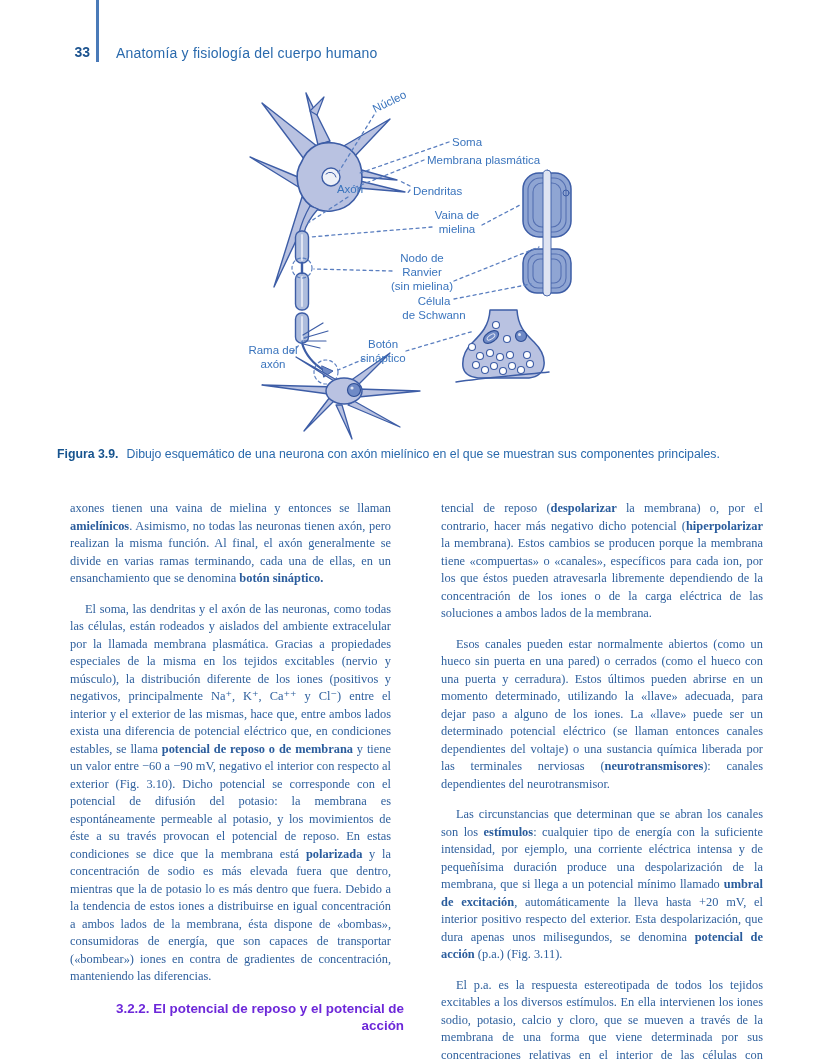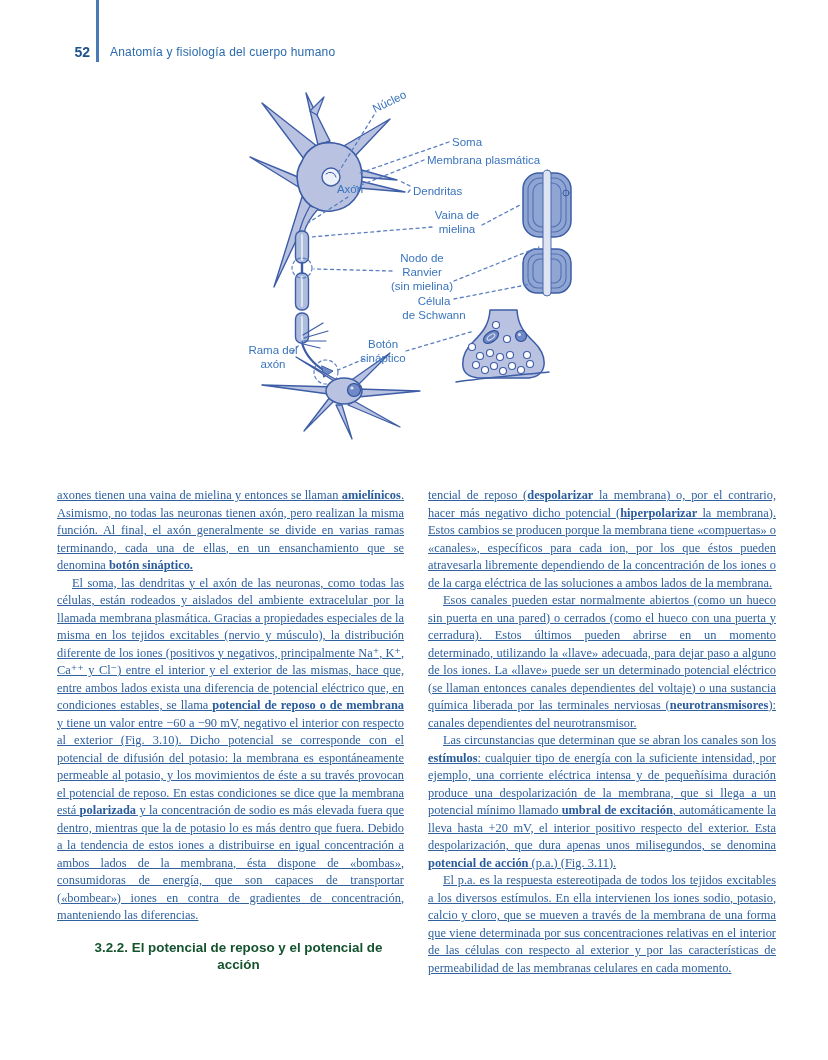--- a/index.html
+++ b/index.html
@@ -5,52 +5,52 @@
   html,body{margin:0;padding:0;background:#ffffff;}
   body{width:828px;height:1060px;position:relative;overflow:hidden;
        font-family:"Liberation Serif","DejaVu Serif",serif;}
   .page{position:absolute;inset:0;background:#fff;}
 
   
   .top-rule{position:absolute;left:96px;top:0;width:3px;height:62px;background:#4a7ab8;}
   .page-number{position:absolute;left:60px;top:44px;width:30px;text-align:right;
       font-family:"Liberation Sans","DejaVu Sans",sans-serif;
       font-weight:bold;font-size:14px;color:#1c538f;}
-  .header-title{position:absolute;left:110px;top:45px;
+  .header-title{position:absolute;left:116px;top:45px;
       font-family:"Liberation Sans","DejaVu Sans",sans-serif;
-      font-size:12px;color:#2a6aad;letter-spacing:.2px;}
+      font-size:14px;color:#2a6aad;letter-spacing:.2px;}
 
   
   .figure-wrap{position:absolute;left:244px;top:85px;width:340px;height:356px;}
   .fig-label{font-family:"Liberation Sans","DejaVu Sans",sans-serif;
       font-size:11.5px;fill:#3a74bd;}
   .caption{position:absolute;left:57px;top:446px;width:716px;
       font-family:"Liberation Sans","DejaVu Sans",sans-serif;
       font-size:12.3px;color:#2a6aad;line-height:16px;}
   .caption b{color:#17548f;margin-right:8px;}
 
   
   .col{position:absolute;top:487px;width:347px;text-align:justify;
       font-size:12.4px;line-height:17.5px;color:#30619e;}
   .col-left{left:57px;}
   .col-right{left:428px;width:348px;}
-  .col p{margin:0;text-decoration:underline;}
+  .col p{margin:13px;}
   .col p.indent{text-indent:15px;}
   .col b{color:#2a5c9c;}
   .section-heading{font-family:"Liberation Sans","DejaVu Sans",sans-serif;
-      font-size:13.4px;font-weight:bold;color:#14532d;
-      margin:14px 0 10px 16px;text-align:center;line-height:17px;}
+      font-size:13.4px;font-weight:bold;color:#6d28d9;
+      margin:14px 0 10px 16px;text-align:right;line-height:17px;}
 </style>
 </head>
 <body>
 
 <div class="page">
 
   <div class="top-rule"></div>
-  <div class="page-number">52</div>
+  <div class="page-number">33</div>
   <div class="header-title">Anatomía y fisiología del cuerpo humano</div>
 
   <div class="figure-wrap">
     <svg width="340" height="356" viewBox="0 0 340 356">
       <g stroke-linejoin="round" stroke-linecap="round">
 
         <g>
           <path d="M 60 74 L 18 18 L 74 62 Z" fill="#b9c2e1" stroke="#3d5da6" stroke-width="1.4"></path>
           <path d="M 74 60 L 62 8 L 86 56 Z" fill="#b9c2e1" stroke="#3d5da6" stroke-width="1.4"></path>
           <path d="M 66 26 L 80 12 L 73 30 Z" fill="#b9c2e1" stroke="#3d5da6" stroke-width="1.2"></path>
@@ -168,20 +168,23 @@
           <text class="fig-label" x="190" y="234" text-anchor="middle">de Schwann</text>
           <text class="fig-label" x="29" y="269" text-anchor="middle">Rama del</text>
           <text class="fig-label" x="29" y="283" text-anchor="middle">axón</text>
           <text class="fig-label" x="139" y="263" text-anchor="middle">Botón</text>
           <text class="fig-label" x="139" y="277" text-anchor="middle">sináptico</text>
         </g>
       </g>
     </svg>
   </div>
 
+  <div class="caption">
+    <b>Figura 3.9.</b><span>Dibujo esquemático de una neurona con axón mielínico en el que se muestran sus componentes principales.</span>
+  </div>
 
   <div class="col col-left">
       <p class="para"><span>axones tienen una vaina de mielina y entonces se llaman </span><b>amielínicos</b><span>. Asimismo, no todas las neuronas tienen axón, pero realizan la misma función. Al final, el axón generalmente se divide en varias ramas terminando, cada una de ellas, en un ensanchamiento que se denomina </span><b>botón sináptico.</b></p>
       <p class="para indent"><span>El soma, las dendritas y el axón de las neuronas, como todas las células, están rodeados y aislados del ambiente extracelular por la llamada membrana plasmática. Gracias a propiedades especiales de la misma en los tejidos excitables (nervio y músculo), la distribución diferente de los iones (positivos y negativos, principalmente Na⁺, K⁺, Ca⁺⁺ y Cl⁻) entre el interior y el exterior de las mismas, hace que, entre ambos lados exista una diferencia de potencial eléctrico que, en condiciones estables, se llama </span><b>potencial de reposo o de membrana</b><span> y tiene un valor entre −60 a −90 mV, negativo el interior con respecto al exterior (Fig. 3.10). Dicho potencial se corresponde con el potencial de difusión del potasio: la membrana es espontáneamente permeable al potasio, y los movimientos de éste a su través provocan el potencial de reposo. En estas condiciones se dice que la membrana está </span><b>polarizada</b><span> y la concentración de sodio es más elevada fuera que dentro, mientras que la de potasio lo es más dentro que fuera. Debido a la tendencia de estos iones a distribuirse en igual concentración a ambos lados de la membrana, ésta dispone de «bombas», consumidoras de energía, que son capaces de transportar («bombear») iones en contra de gradientes de concentración, manteniendo las diferencias.</span></p>
       <h3 class="section-heading">3.2.2. El potencial de reposo y el potencial de acción</h3>
     </div>
   <div class="col col-right">
       <p class="para"><span>tencial de reposo (</span><b>despolarizar</b><span> la membrana) o, por el contrario, hacer más negativo dicho potencial (</span><b>hiperpolarizar</b><span> la membrana). Estos cambios se producen porque la membrana tiene «compuertas» o «canales», específicos para cada ion, por los que éstos pueden atravesarla libremente dependiendo de la concentración de los iones o de la carga eléctrica de las soluciones a ambos lados de la membrana.</span></p>
       <p class="para indent"><span>Esos canales pueden estar normalmente abiertos (como un hueco sin puerta en una pared) o cerrados (como el hueco con una puerta y cerradura). Estos últimos pueden abrirse en un momento determinado, utilizando la «llave» adecuada, para dejar paso a alguno de los iones. La «llave» puede ser un determinado potencial eléctrico (se llaman entonces canales dependientes del voltaje) o una sustancia química liberada por las terminales nerviosas (</span><b>neurotransmisores</b><span>): canales dependientes del neurotransmisor.</span></p>
       <p class="para indent"><span>Las circunstancias que determinan que se abran los canales son los </span><b>estímulos</b><span>: cualquier tipo de energía con la suficiente intensidad, por ejemplo, una corriente eléctrica intensa y de pequeñísima duración produce una despolarización de la membrana, que si llega a un potencial mínimo llamado </span><b>umbral de excitación</b><span>, automáticamente la lleva hasta +20 mV, el interior positivo respecto del exterior. Esta despolarización, que dura apenas unos milisegundos, se denomina </span><b>potencial de acción</b><span> (p.a.) (Fig. 3.11).</span></p>

